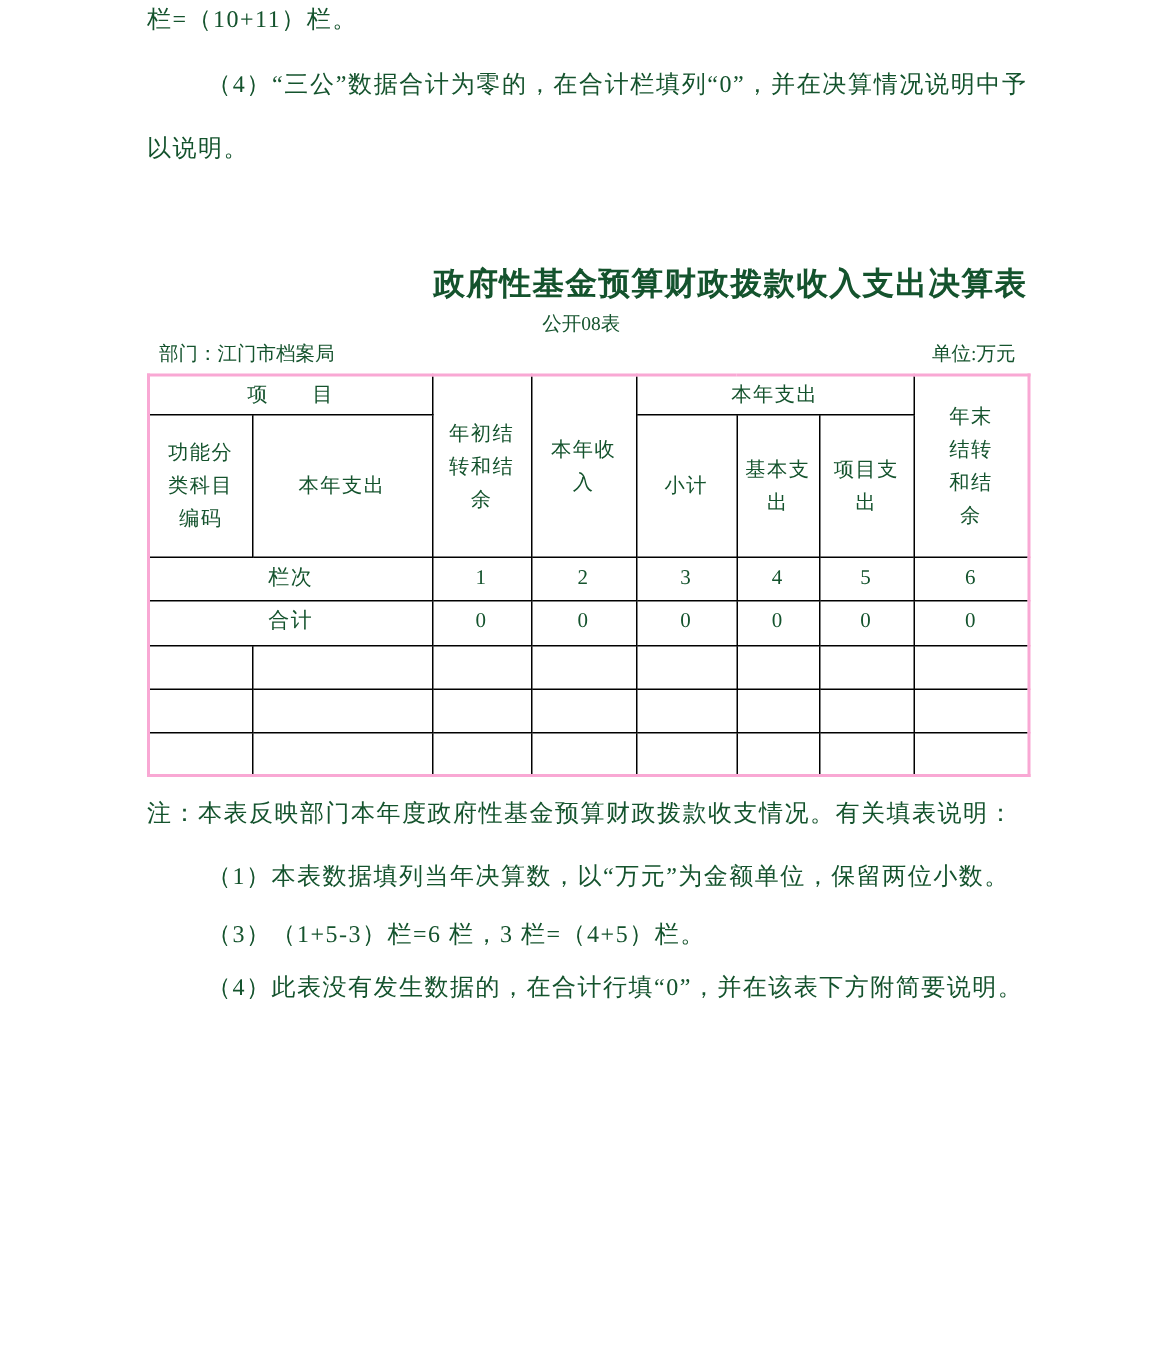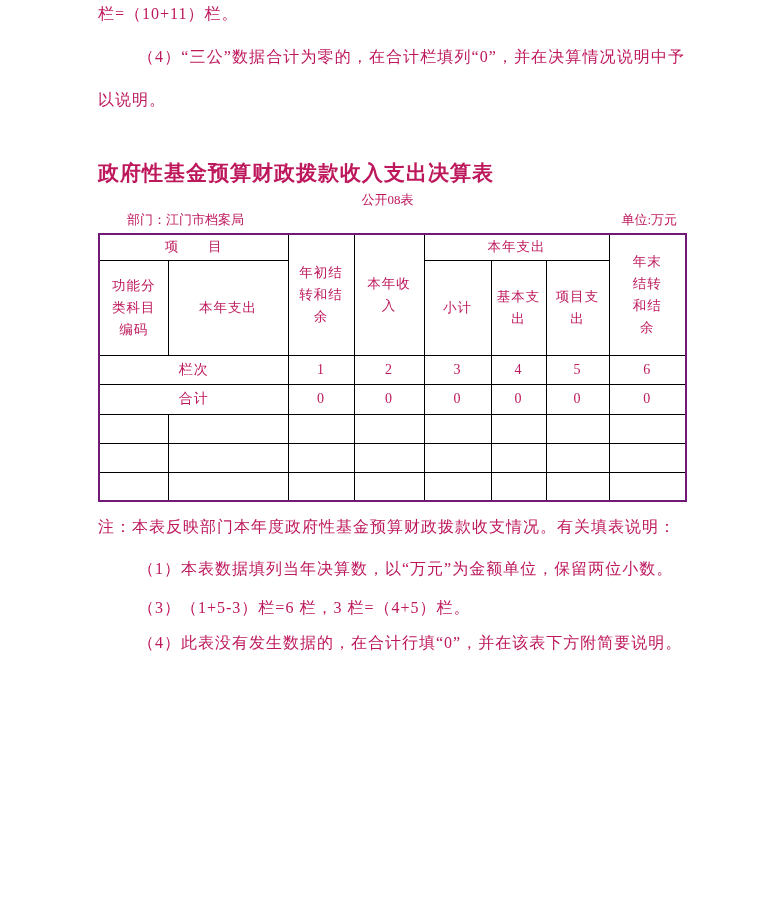--- a/index.html
+++ b/index.html
@@ -2,69 +2,68 @@
 <html><head>
 <meta charset="utf-8">
 <style>
   * { margin: 0; padding: 0; box-sizing: border-box; }
   html, body { background: #ffffff; }
   .page {
     position: relative;
     width: 784px;
     height: 906px;
     background: #ffffff;
-    color: #be185d;
+    color: #14532d;
     font-family: "Liberation Serif", "DejaVu Serif", serif;
     overflow: hidden;
   }
   .content {
     margin: 0 99px 0 98px;
     width: 587px;
   }
   
   .top-block {
     margin-top: -8px;
     font-size: 16px;
     line-height: 43px;
     letter-spacing: 1px;
     text-align: justify;
   }
   .indent { text-indent: 40px; }
   
   .doc-title {
-    margin-top: 39px;
+    margin-top: 55px;
     font-size: 21px;
     font-weight: bold;
     line-height: 26px;
-    text-align: left;
+    text-align: right;
     letter-spacing: 1px;
   }
   
   .meta-code {
     margin-top: 5px;
     font-size: 13px;
     line-height: 17px;
     text-align: center;
     padding-right: 8px;
   }
   .meta-row {
     margin-top: 3px;
     font-size: 13px;
     line-height: 17px;
     display: flex;
     justify-content: space-between;
-    margin-left: 21px;
   }
   .meta-row .dept { padding-left: 8px; }
   .meta-row .unit { padding-right: 8px; }
   
   .fin-table {
     margin-top: 5px;
     border-collapse: collapse;
-    border: 2px solid #701a75;
+    border: 2px solid #f9a8d4;
     table-layout: fixed;
     width: 589px;
     font-size: 13.5px;
     letter-spacing: 1px;
   }
   .fin-table td {
     border: 1px solid #000;
     text-align: center;
     vertical-align: middle;
     line-height: 22px;

